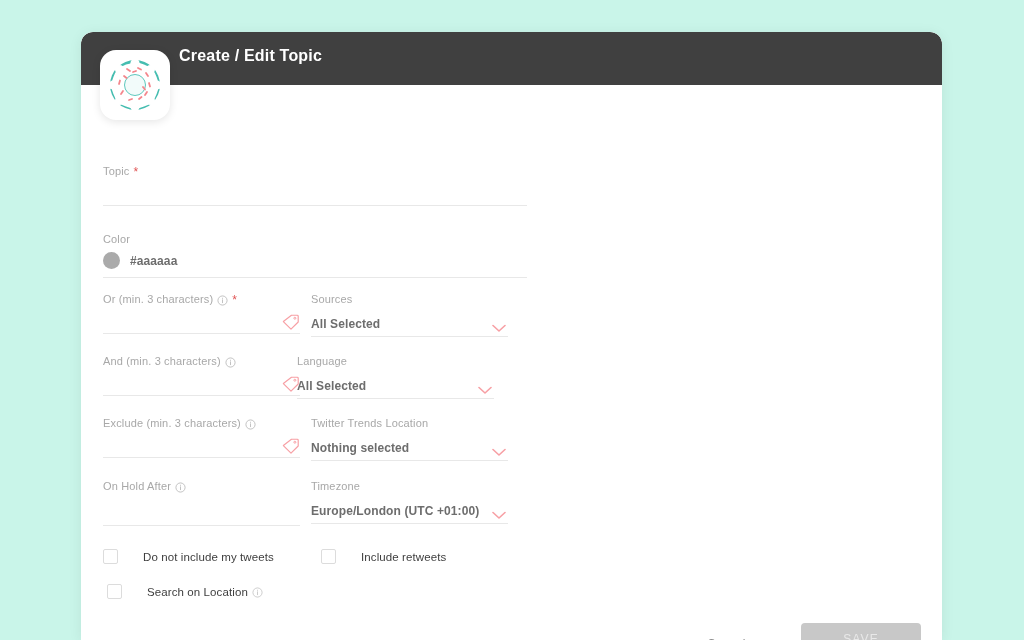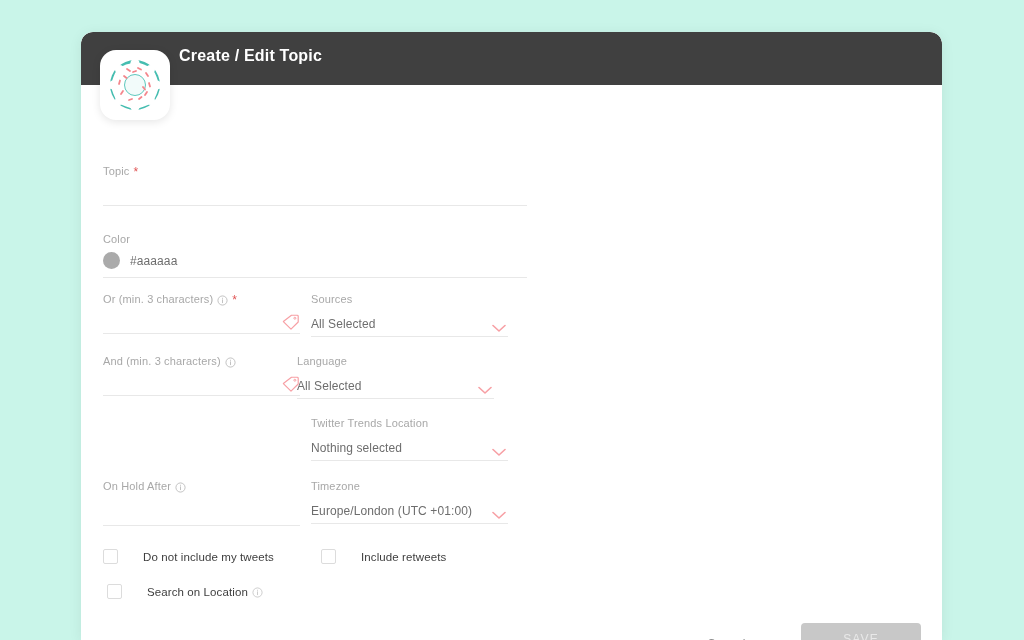--- a/index.html
+++ b/index.html
@@ -109,21 +109,21 @@
     border-bottom: 1px solid #e8e8e8;
     width: 100%;
     height: 0;
   }
   .input-area {
     position: relative;
     height: 28px;
   }
   .input-value {
     font-size: 12px;
-    font-weight: normal;
+    font-weight: bold;
     color: #6d6d6d;
     letter-spacing: 0.1px;
     white-space: nowrap;
   }
   .tag-icon {
     position: absolute;
     right: 0;
     bottom: 2px;
     width: 18px;
     height: 18px;
@@ -359,20 +359,42 @@
           <div style="padding-top:9px;"><span class="input-value">All Selected</span></div>
           <span class="chevron">
             <svg width="14" height="9" viewBox="0 0 14 9">
                 <path d="M1 1.5L7 7l6-5.5" fill="none" stroke="#f79fa4" stroke-width="1.6" stroke-linecap="round" stroke-linejoin="round"></path>
               </svg>
           </span>
         </div>
         <div class="underline" style="margin-top:3px;"></div>
       </div>
 
+      <div class="field" style="left:22px; top:332px; width:197px;">
+        <div class="field-label">
+          <span>Exclude (min. 3 characters)</span>
+          <span class="info-icon">
+            <svg width="11" height="11" viewBox="0 0 12 12">
+                <circle cx="6" cy="6" r="5" fill="none" stroke="#bdbdbd" stroke-width="1"></circle>
+                <rect x="5.5" y="4.8" width="1" height="4" fill="#bdbdbd"></rect>
+                <rect x="5.5" y="3" width="1" height="1.1" fill="#bdbdbd"></rect>
+              </svg>
+          </span>
+        </div>
+        <div class="input-area">
+          <span class="input-value"></span>
+          <span class="tag-icon">
+            <svg width="18" height="18" viewBox="0 0 20 20">
+                <path d="M10.5 2.5H17a1 1 0 0 1 1 1V10l-8 8-8.5-8.5z" fill="none" stroke="#f79fa4" stroke-width="1.3" stroke-linejoin="round"></path>
+                <circle cx="14.3" cy="5.8" r="1.1" fill="none" stroke="#f79fa4" stroke-width="1.1"></circle>
+              </svg>
+          </span>
+        </div>
+        <div class="underline"></div>
+      </div>
 
       <div class="field" style="left:230px; top:332px; width:197px;">
         <div class="field-label">
           <span>Twitter Trends Location</span>
         </div>
         <div class="input-area">
           <div style="padding-top:9px;"><span class="input-value">Nothing selected</span></div>
           <span class="chevron">
             <svg width="14" height="9" viewBox="0 0 14 9">
                 <path d="M1 1.5L7 7l6-5.5" fill="none" stroke="#f79fa4" stroke-width="1.6" stroke-linecap="round" stroke-linejoin="round"></path>

